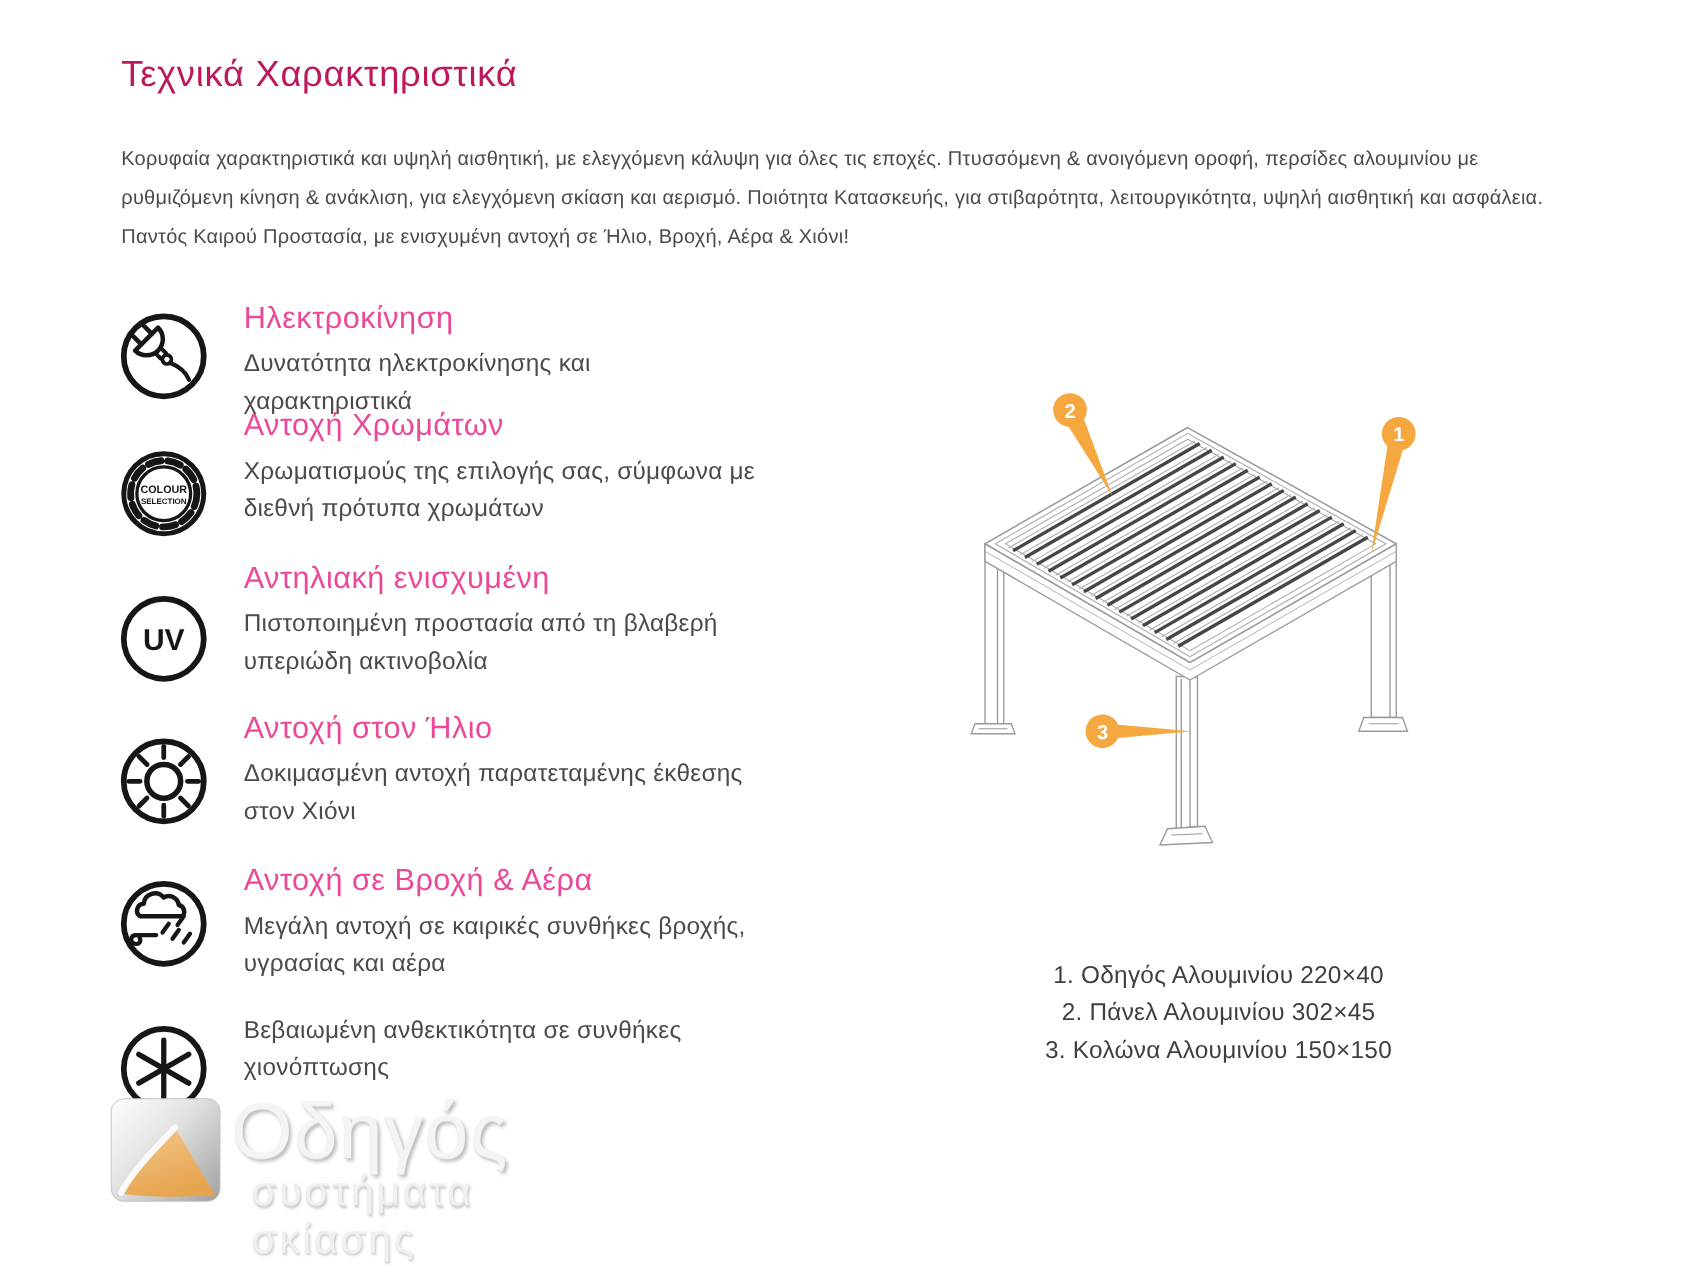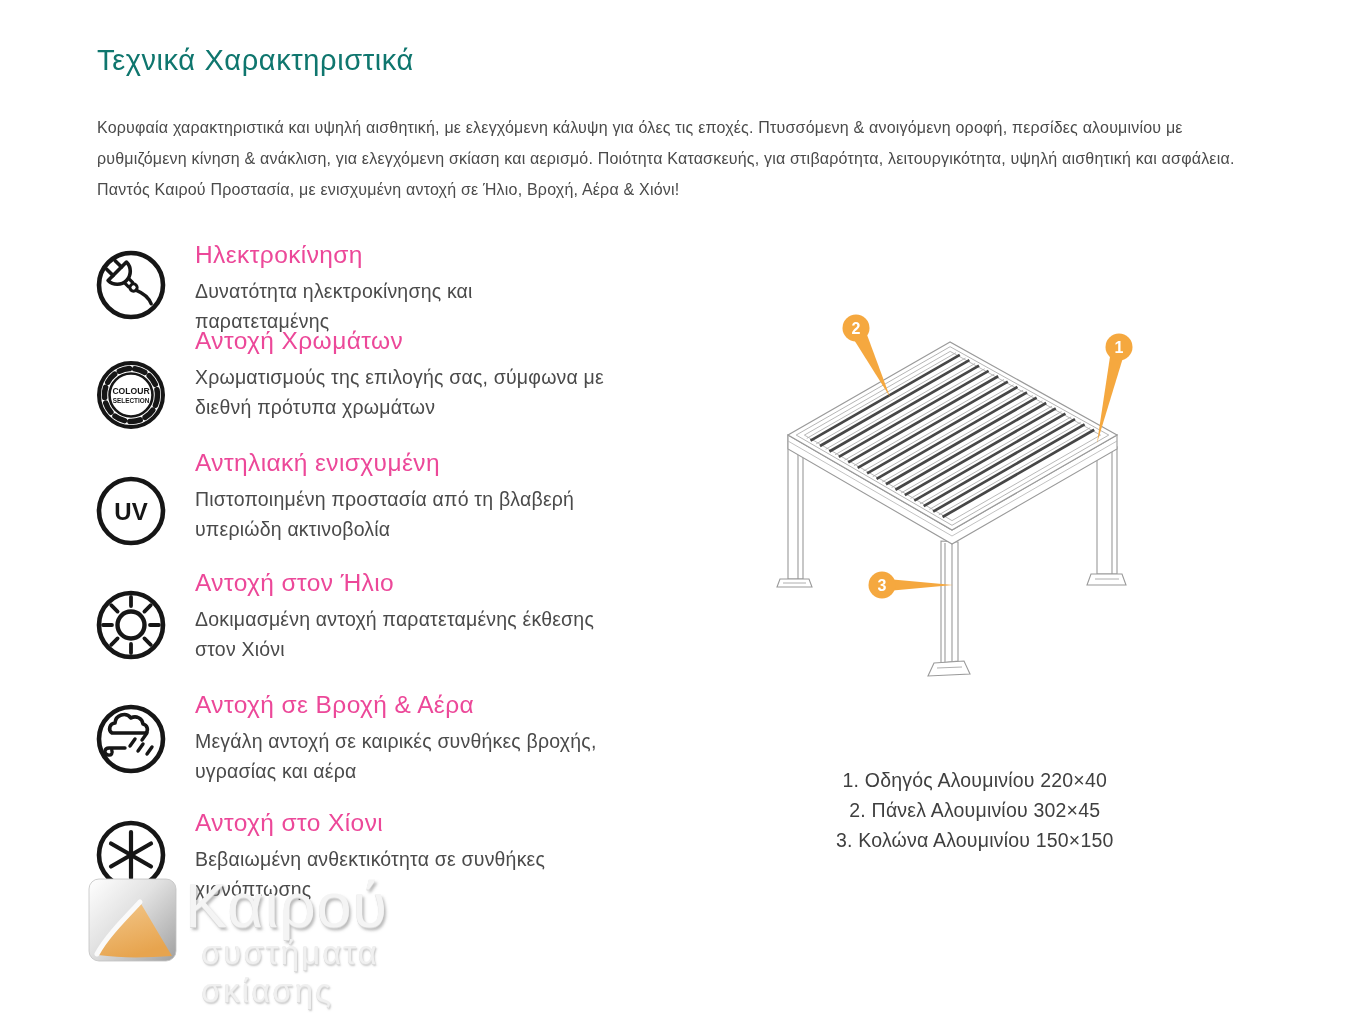--- a/index.html
+++ b/index.html
@@ -2,21 +2,21 @@
 <html><head>
 <meta charset="utf-8">
 <style>
   html,body { margin:0; padding:0; }
   body {
     width:1365px; height:1024px; background:#ffffff; position:relative;
     overflow:hidden; font-family:"Liberation Sans", sans-serif; color:#3d3d3d;
   }
   .page-title {
     position:absolute; left:97px; top:44px; margin:0;
-    font-size:29px; font-weight:400; letter-spacing:0.6px; color:#0f766e;
+    font-size:29px; font-weight:400; letter-spacing:0.6px; color:#be185d;
   }
   .intro {
     position:absolute; left:97px; top:112px; width:1178px;
     font-size:16px; line-height:31px; color:#4a4a4a; letter-spacing:0.2px;
   }
   
   .ficon { position:absolute; left:95px; width:72px; height:72px; }
   .fi1{top:249px} .fi2{top:359px} .fi3{top:475px}
   .fi4{top:589px} .fi5{top:703px} .fi6{top:819px}
   .ficon svg { width:72px; height:72px; display:block; }
@@ -126,40 +126,39 @@
     <g class="ink" stroke-width="4.2">
       <line x1="36" y1="13" x2="36" y2="59"></line>
       <line x1="16" y1="24.5" x2="56" y2="47.5"></line>
       <line x1="56" y1="24.5" x2="16" y2="47.5"></line>
     </g>
   </svg>
 </div>
 
 <div class="feature ft1">
   <h3>Ηλεκτροκίνηση</h3>
-  <p>Δυνατότητα ηλεκτροκίνησης και παρατεταμένης</p>
+  <p>Δυνατότητα ηλεκτροκίνησης και χαρακτηριστικά</p>
 </div>
 <div class="feature ft2">
   <h3>Αντοχή Χρωμάτων</h3>
   <p>Χρωματισμούς της επιλογής σας, σύμφωνα με διεθνή πρότυπα χρωμάτων</p>
 </div>
 <div class="feature ft3">
   <h3>Αντηλιακή ενισχυμένη</h3>
   <p>Πιστοποιημένη προστασία από τη βλαβερή υπεριώδη ακτινοβολία</p>
 </div>
 <div class="feature ft4">
   <h3>Αντοχή στον Ήλιο</h3>
   <p>Δοκιμασμένη αντοχή παρατεταμένης έκθεσης στον Χιόνι</p>
 </div>
 <div class="feature ft5">
   <h3>Αντοχή σε Βροχή &amp; Αέρα</h3>
   <p>Μεγάλη αντοχή σε καιρικές συνθήκες βροχής, υγρασίας και αέρα</p>
 </div>
 <div class="feature ft6">
-  <h3>Αντοχή στο Χίονι</h3>
   <p>Βεβαιωμένη ανθεκτικότητα σε συνθήκες χιονόπτωσης</p>
 </div>
 
 <div class="diagram">
   <svg viewBox="0 0 390 400" width="390" height="400">
     <defs>
       <path id="roofDiamond" d="M185 47 L23 140 L187 235 L352 140 Z"></path>
     </defs>
 
     <g stroke="#9a9a9a" stroke-width="1.1" fill="#ffffff">
@@ -256,15 +255,15 @@
       </linearGradient>
       <linearGradient id="lgOrange" x1="0" y1="0" x2="0.4" y2="1">
         <stop offset="0" stop-color="#f3c98e"></stop>
         <stop offset="1" stop-color="#e7a44e"></stop>
       </linearGradient>
     </defs>
     <rect x="1" y="2" width="87" height="82" rx="10" fill="url(#lgGray)" stroke="#c2c2c2" stroke-width="0.8"></rect>
     <path d="M52 25 C38 41 20 58 10 78 C35 81.5 60 80.5 84 79 Z" fill="url(#lgOrange)"></path>
     <path d="M52 25 C36 42 18 60 9 77" fill="none" stroke="#fafafa" stroke-width="5" stroke-linecap="round"></path>
   </svg>
-  <div class="logo-name">Καιρού</div>
+  <div class="logo-name">Οδηγός</div>
   <div class="logo-tagline">συστήματα σκίασης</div>
 </div>
 
 </body></html>

